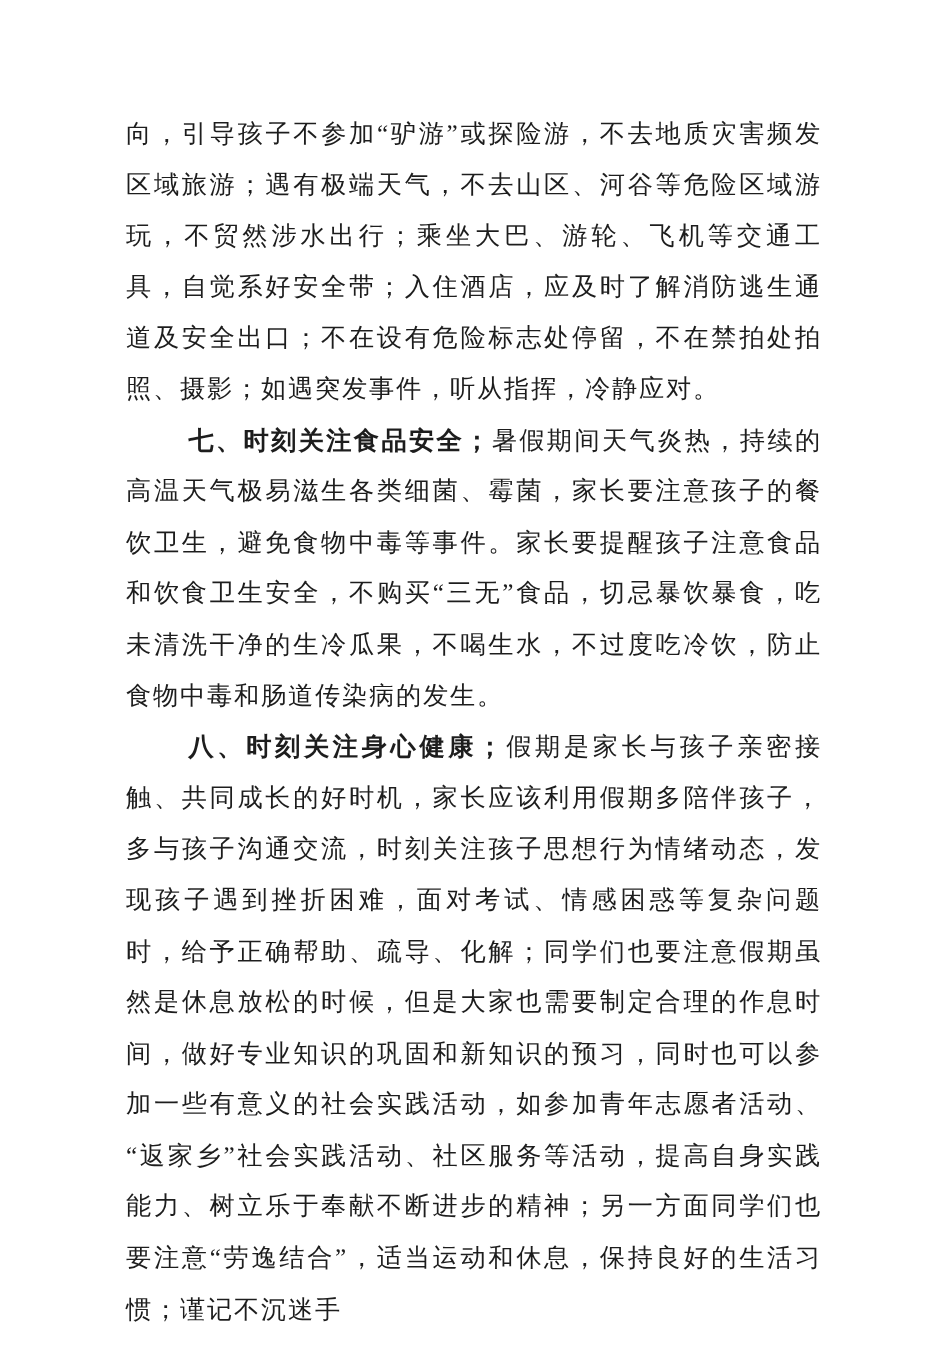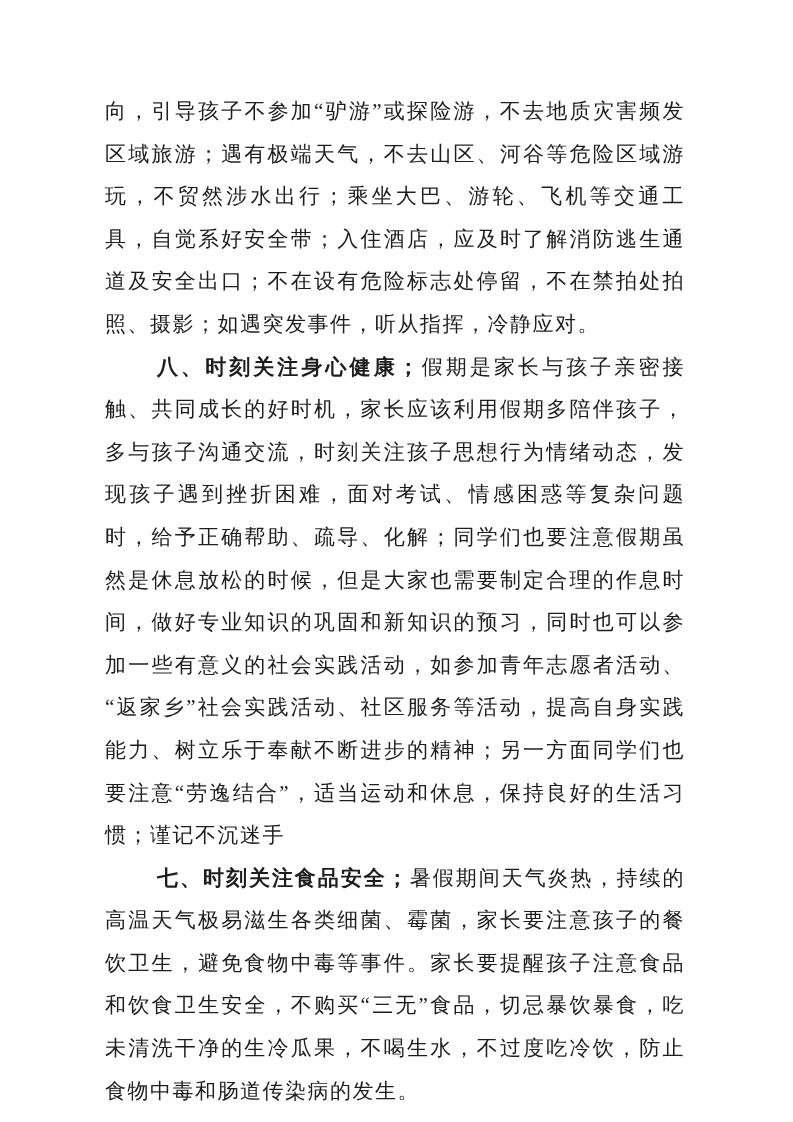--- a/index.html
+++ b/index.html
@@ -39,18 +39,18 @@
   }
 </style>
 </head>
 <body>
 
 <div class="page">
   <div class="doc-body">
 
     <p class="para continuation"><span>向，引导孩子不参加“驴游”或探险游，不去地质灾害频发区域旅游；遇有极端天气，不去山区、河谷等危险区域游玩，不贸然涉水出行；乘坐大巴、游轮、飞机等交通工具，自觉系好安全带；入住酒店，应及时了解消防逃生通道及安全出口；不在设有危险标志处停留，不在禁拍处拍照、摄影；如遇突发事件，听从指挥，冷静应对。</span></p>
 
+    <p class="para"><span class="run-bold">七、时刻关注食品安全；</span><span>暑假期间天气炎热，持续的高温天气极易滋生各类细菌、霉菌，家长要注意孩子的餐饮卫生，避免食物中毒等事件。家长要提醒孩子注意食品和饮食卫生安全，不购买“三无”食品，切忌暴饮暴食，吃未清洗干净的生冷瓜果，不喝生水，不过度吃冷饮，防止食物中毒和肠道传染病的发生。</span></p>
+
     <p class="para"><span class="run-bold">八、时刻关注身心健康；</span><span>假期是家长与孩子亲密接触、共同成长的好时机，家长应该利用假期多陪伴孩子，多与孩子沟通交流，时刻关注孩子思想行为情绪动态，发现孩子遇到挫折困难，面对考试、情感困惑等复杂问题时，给予正确帮助、疏导、化解；同学们也要注意假期虽然是休息放松的时候，但是大家也需要制定合理的作息时间，做好专业知识的巩固和新知识的预习，同时也可以参加一些有意义的社会实践活动，如参加青年志愿者活动、“返家乡”社会实践活动、社区服务等活动，提高自身实践能力、树立乐于奉献不断进步的精神；另一方面同学们也要注意“劳逸结合”，适当运动和休息，保持良好的生活习惯；谨记不沉迷手</span></p>
-
-    <p class="para"><span class="run-bold">七、时刻关注食品安全；</span><span>暑假期间天气炎热，持续的高温天气极易滋生各类细菌、霉菌，家长要注意孩子的餐饮卫生，避免食物中毒等事件。家长要提醒孩子注意食品和饮食卫生安全，不购买“三无”食品，切忌暴饮暴食，吃未清洗干净的生冷瓜果，不喝生水，不过度吃冷饮，防止食物中毒和肠道传染病的发生。</span></p>
 
   </div>
 </div>
 
 </body></html>

